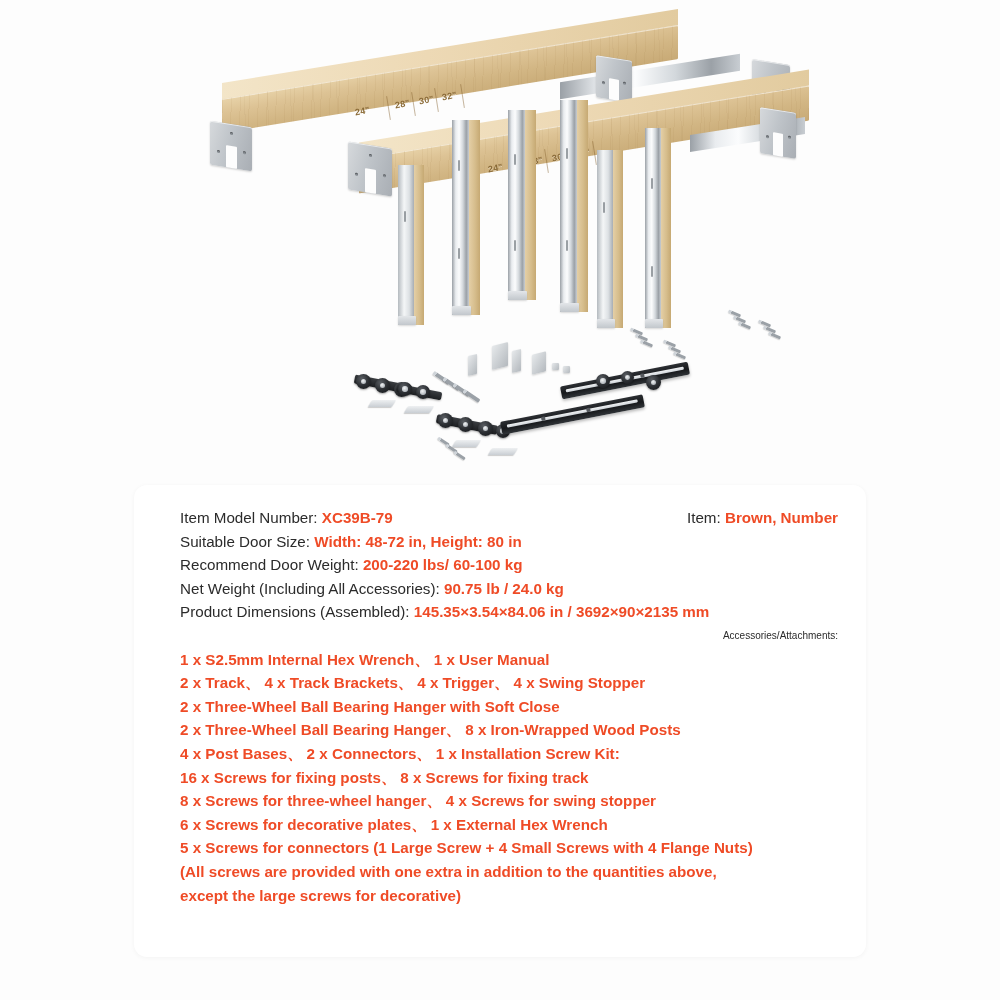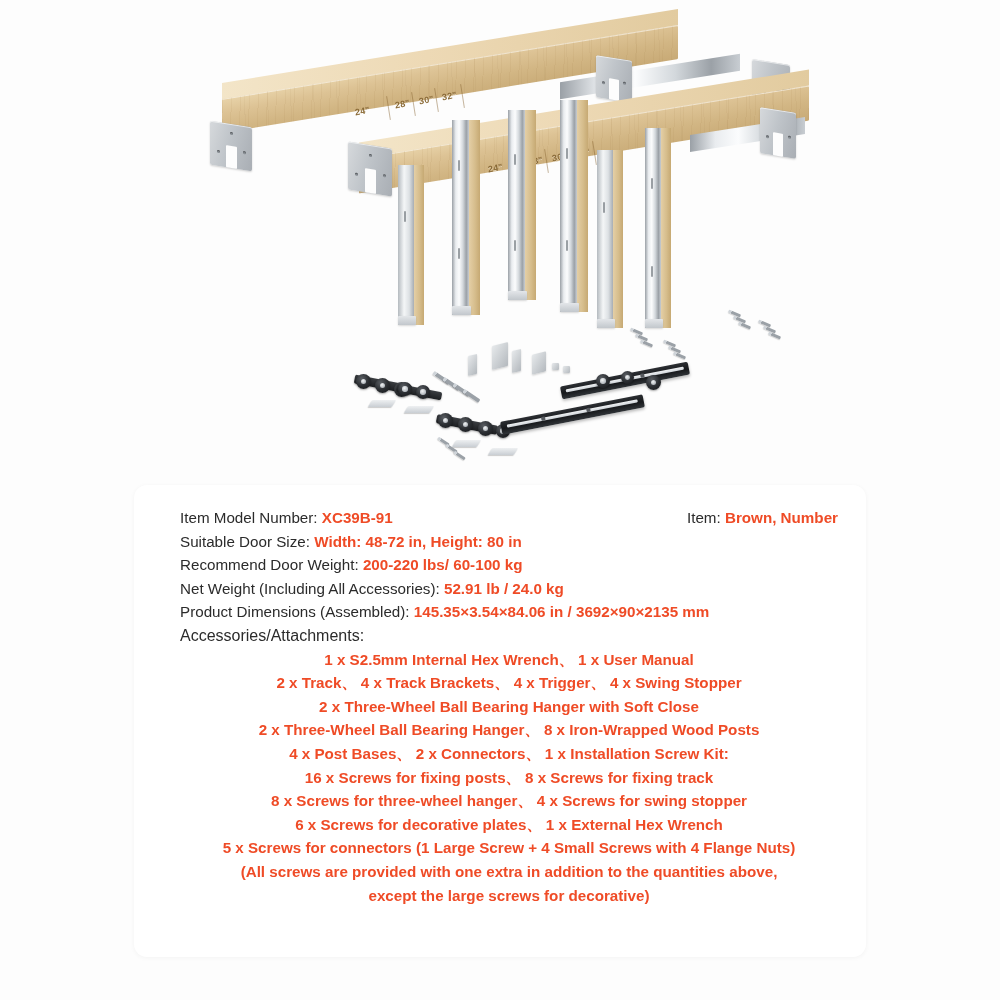--- a/index.html
+++ b/index.html
@@ -135,25 +135,24 @@
   }
   .spec-inner { position:absolute; left:46px; top:21px; right:28px; }
 
   .srow { position:relative; font-size:15.2px; line-height:23.6px; color:#2b2b2b;
           white-space:nowrap; font-weight:400; }
   .srow .v { color:#ef4b26; font-weight:700; }
   .srow .right {
     position:absolute; right:0px; top:0; color:#2b2b2b; font-weight:400;
   }
   .srow .right .v { color:#ef4b26; font-weight:700; }
-  .acc-head { font-size:16px; line-height:23.6px; color:#2b2b2b; white-space:nowrap; }
+  .acc-head { font-size:10px; line-height:23.6px; color:#2b2b2b; white-space:nowrap;text-align:right; }
   .acc-line {
     font-size:15.2px; line-height:23.6px; color:#ef4b26; font-weight:700;
     white-space:nowrap;
-    text-align:center;
   }
 </style>
 </head>
 <body>
 
 <div class="page">
 
   <div class="hero">
     <div class="scene">
 
@@ -341,35 +340,35 @@
         <div class="screw" style="left:5px; top:6px; transform:rotate(24deg);"></div>
         <div class="screw" style="left:10px; top:12px; transform:rotate(24deg);"></div>
       </div>
     </div>
   </div>
 
   <div class="spec-card">
     <div class="spec-inner">
 
       <div class="srow">
-        <span>Item Model Number: </span><span class="v">XC39B-91</span>
+        <span>Item Model Number: </span><span class="v">XC39B-79</span>
         <span class="right"><span>Item: </span><span class="v">Brown, Number</span></span>
       </div>
 
       <div class="srow">
         <span>Suitable Door Size: </span><span class="v">Width: 48-72 in,   Height: 80 in</span>
       </div>
 
       <div class="srow">
         <span>Recommend Door Weight: </span><span class="v">200-220 lbs/ 60-100 kg</span>
       </div>
 
 
       <div class="srow">
-        <span>Net Weight (Including All Accessories): </span><span class="v">52.91 lb / 24.0 kg</span>
+        <span>Net Weight (Including All Accessories): </span><span class="v">90.75 lb / 24.0 kg</span>
       </div>
 
       <div class="srow">
         <span>Product Dimensions (Assembled): </span><span class="v">145.35×3.54×84.06 in / 3692×90×2135 mm</span>
       </div>
 
       <div class="acc-head">Accessories/Attachments:</div>
 
       <div class="acc-line">1 x S2.5mm Internal Hex Wrench、 1 x User Manual</div>
       <div class="acc-line">2 x Track、 4 x Track Brackets、 4 x Trigger、 4 x Swing Stopper</div>

